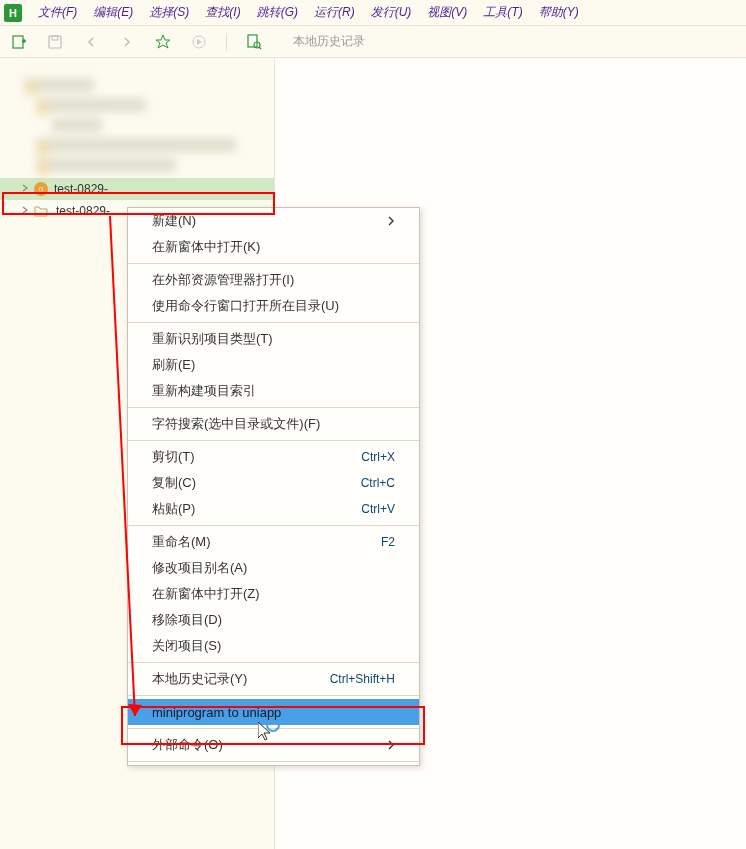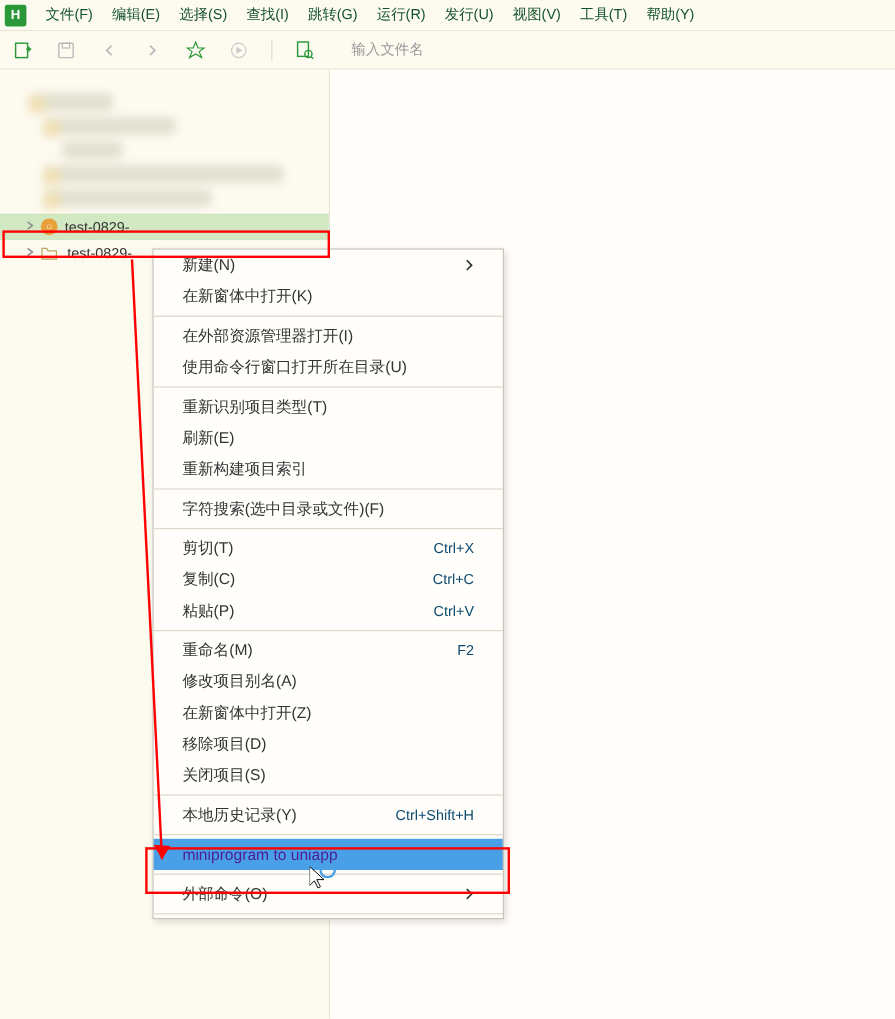--- a/index.html
+++ b/index.html
@@ -1,20 +1,20 @@
 <!DOCTYPE html>
 <html><head>
   <meta charset="utf-8">
   <style>
     * { margin: 0; padding: 0; box-sizing: border-box; font-family: "Microsoft YaHei", sans-serif; }
     body { width: 746px; height: 849px; background: #fdfaf0; overflow: hidden; position: relative; }
     
     .menubar { display: flex; align-items: center; height: 26px; background: #fdfaf0; border-bottom: 1px solid #e8e4d8; padding: 0 4px; }
     .menubar .logo { width: 18px; height: 18px; background: #2b9939; color: #fff; display: flex; align-items: center; justify-content: center; font-size: 11px; font-weight: bold; border-radius: 2px; margin-right: 8px; }
-    .menubar .menu-item { font-size: 12px; color: #14532d; padding: 0 8px; cursor: default; }
+    .menubar .menu-item { font-size: 12px; color: #4c1d95; padding: 0 8px; cursor: default; font-style: italic; }
     
     .toolbar { display: flex; align-items: center; height: 32px; background: #fdfaf0; border-bottom: 1px solid #e8e4d8; padding: 0 10px; gap: 18px; }
     .toolbar .tool-icon { width: 18px; height: 18px; display: flex; align-items: center; justify-content: center; color: #999; }
     .toolbar .tool-icon.green { color: #2b9939; }
     .toolbar .search-hint { font-size: 12px; color: #999; margin-left: 12px; }
     
     .main-area { display: flex; height: calc(100% - 58px); }
     .sidebar { width: 275px; background: #fdfaf0; border-right: 1px solid #e8e4d8; padding-top: 14px; position: relative; }
     
     .blur-block { filter: blur(4px); opacity: 0.45; }
@@ -28,21 +28,21 @@
     .tree-item.selected .dot-icon { width: 14px; height: 14px; border-radius: 50%; background: #e8a03a; margin-right: 6px; display: flex; align-items: center; justify-content: center; color: #fff; font-size: 9px; }
     
     .red-box { position: absolute; border: 2px solid #ff0000; pointer-events: none; }
     .red-arrow { position: absolute; pointer-events: none; }
     
     .context-menu { position: absolute; left: 127px; top: 207px; width: 293px; background: #fffefb; border: 1px solid #c8c4b8; box-shadow: 2px 2px 6px rgba(0,0,0,0.15); font-size: 13px; color: #333; }
     .context-menu .menu-row { display: flex; align-items: center; height: 26px; padding: 0 24px; position: relative; }
     .context-menu .menu-row .label { flex: 1; }
     .context-menu .menu-row .shortcut { color: #0c4a6e; font-size: 12px; }
     .context-menu .menu-row .submenu-arrow { color: #333; }
-    .context-menu .menu-row.highlighted { background: #4aa0e6; color: #4c1d95; }
+    .context-menu .menu-row.highlighted { background: #4aa0e6; color: #0f172a; }
     .context-menu .separator { height: 1px; background: #ddd8ca; margin: 3px 0; }
     
     .cursor { position: absolute; left: 258px; top: 722px; pointer-events: none; }
     .spinner { position: absolute; left: 266px; top: 718px; width: 14px; height: 14px; border: 2px solid #4aa0e6; border-top-color: transparent; border-radius: 50%; pointer-events: none; }
     
     .content-area { flex: 1; background: #fffefb; }
   </style>
 </head>
 <body>
 
@@ -96,21 +96,21 @@
       </svg>
   </div>
   <div style="width:1px;height:18px;background:#ddd;"></div>
   <div class="tool-icon green">
     <svg width="16" height="16" viewBox="0 0 16 16">
         <rect x="2" y="1" width="9" height="12" fill="none" stroke="#2b9939" stroke-width="1.2"></rect>
         <circle cx="11" cy="11" r="3" fill="none" stroke="#2b9939" stroke-width="1.2"></circle>
         <line x1="13" y1="13" x2="15" y2="15" stroke="#2b9939" stroke-width="1.2"></line>
       </svg>
   </div>
-  <div class="search-hint">输入文件名</div>
+  <div class="search-hint">本地历史记录</div>
 </div>
 
 <div class="main-area">
   <div class="sidebar">
 
     <div class="blur-block">
       <div class="blur-line with-icon" style="width:70px;"></div>
       <div class="blur-line with-icon" style="width:110px;margin-left:36px;"></div>
       <div class="blur-line" style="width:50px;margin-left:52px;"></div>
       <div class="blur-line with-icon" style="width:200px;margin-left:36px;"></div>

